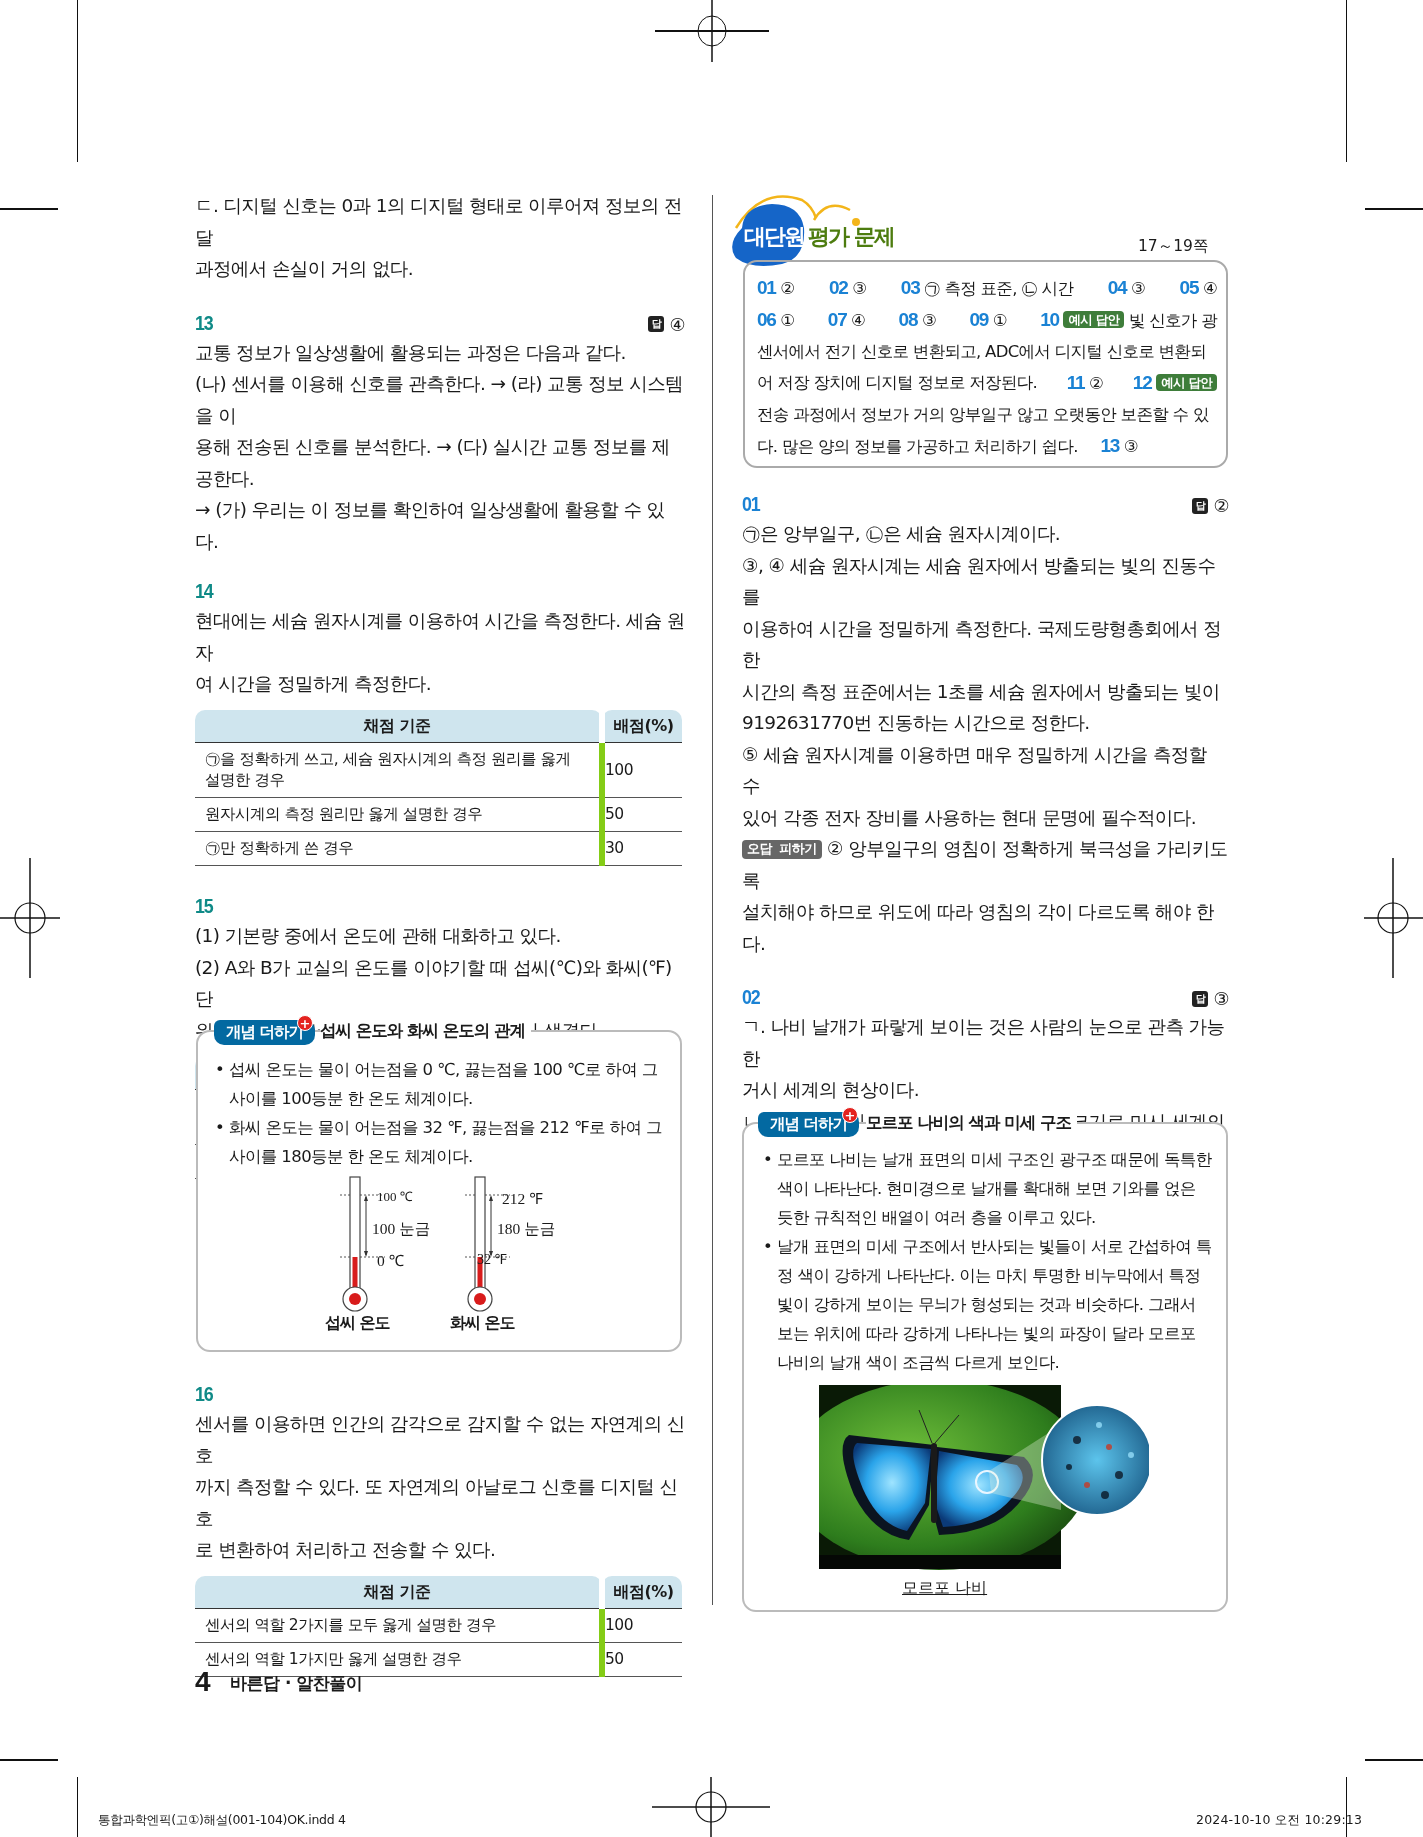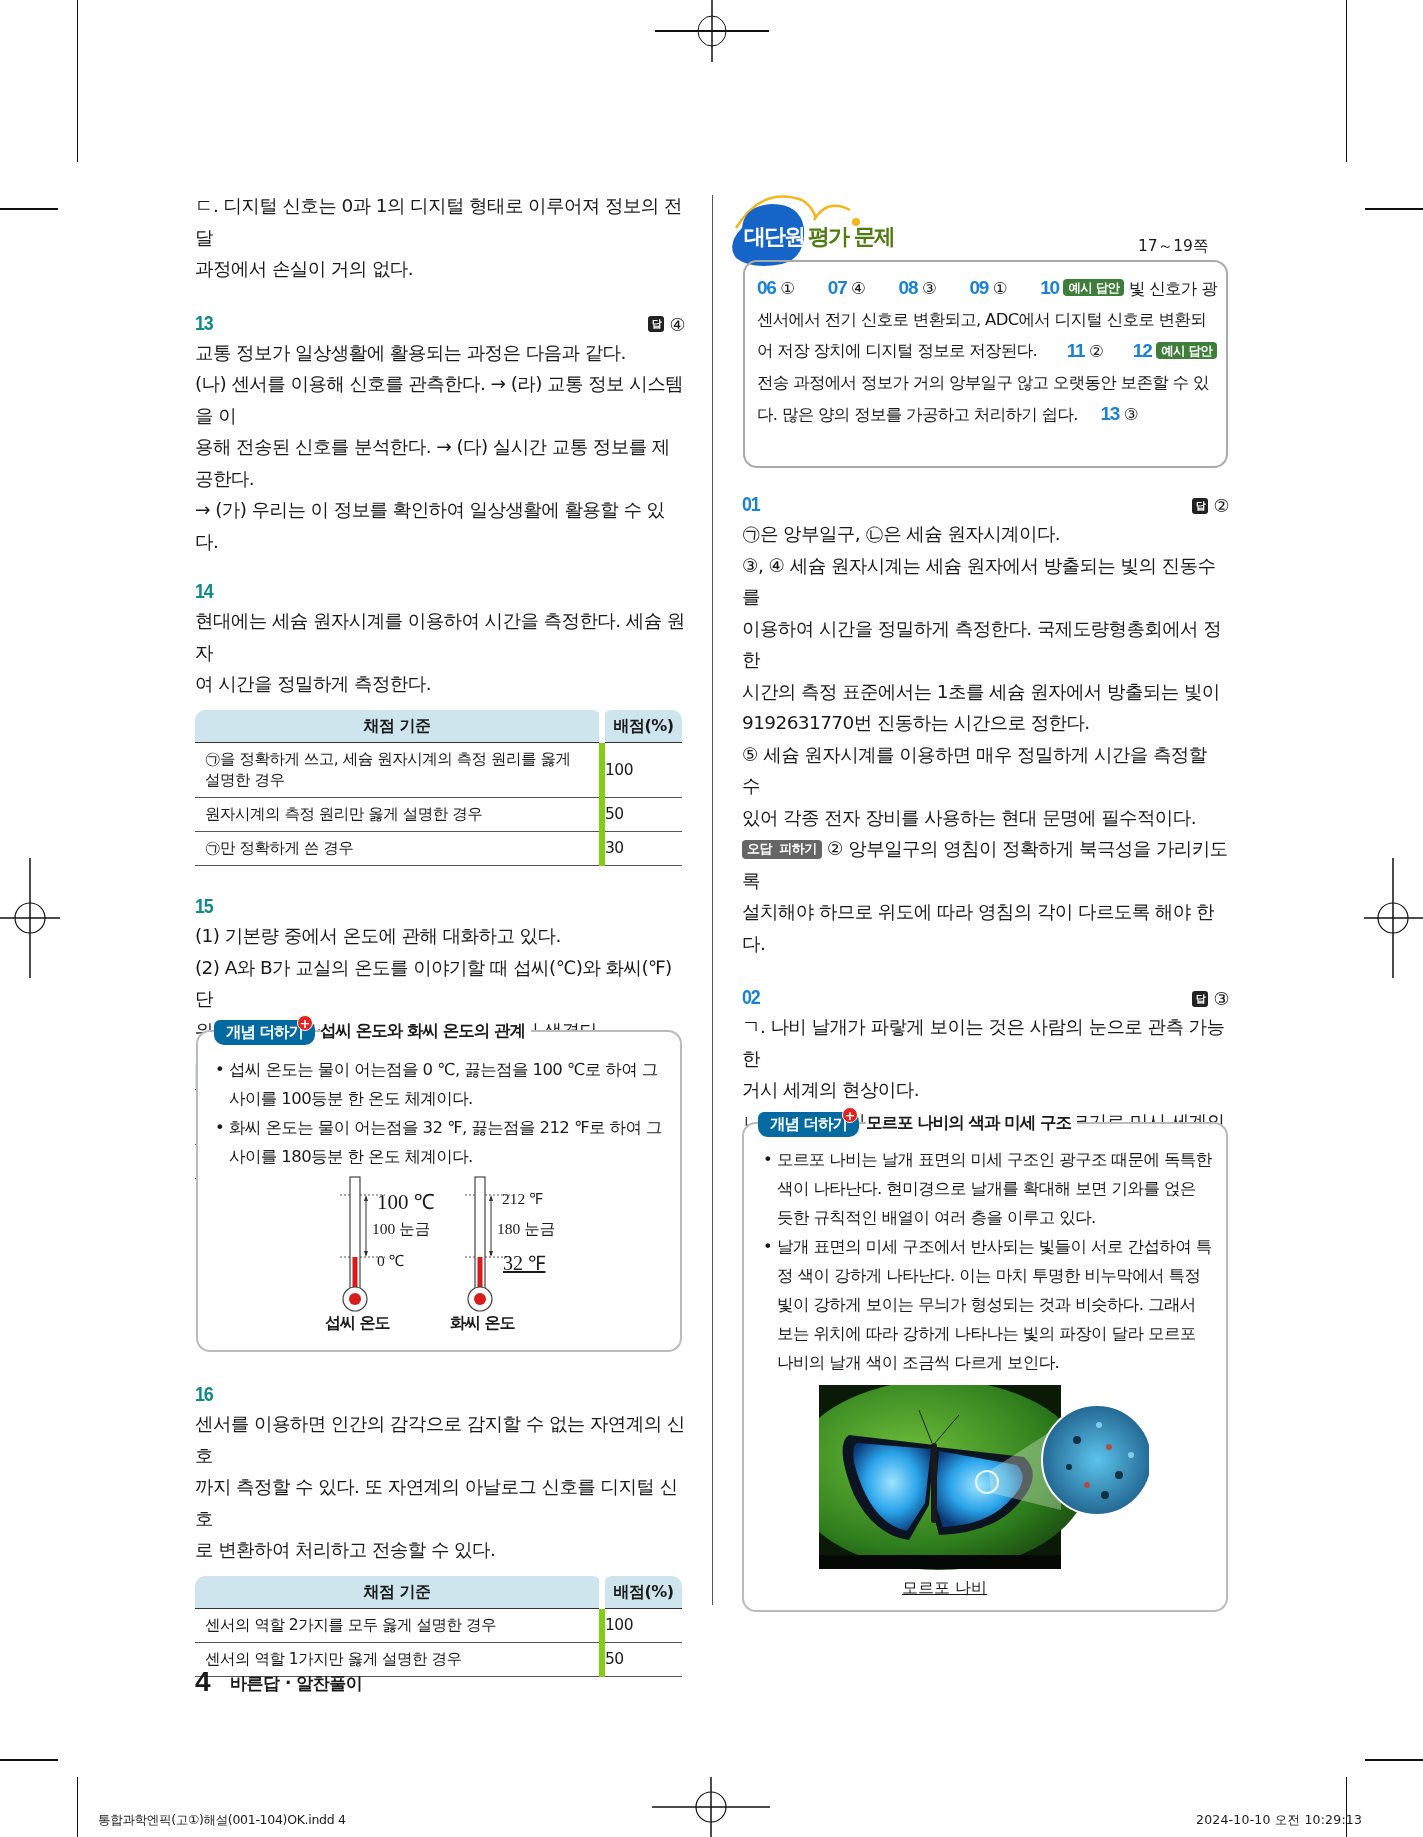--- a/index.html
+++ b/index.html
@@ -186,27 +186,27 @@
   <line x1="135" y1="20" x2="180" y2="20" stroke="#555" stroke-dasharray="2,2"></line>
   <line x1="135" y1="82" x2="180" y2="82" stroke="#555" stroke-dasharray="2,2"></line>
   <rect x="145" y="2" width="10" height="112" fill="#fff" stroke="#444" stroke-width="1.2"></rect>
   <rect x="147.5" y="82" width="5" height="40" fill="#d81b1b"></rect>
   <circle cx="150" cy="124" r="12" fill="#fff" stroke="#444" stroke-width="1.2"></circle>
   <circle cx="150" cy="124" r="6" fill="#d81b1b"></circle>
   <line x1="161" y1="22" x2="161" y2="80" stroke="#333"></line>
   <polygon points="161,20 159,26 163,26" fill="#333"></polygon>
   <polygon points="161,82 159,76 163,76" fill="#333"></polygon>
 </svg>
-<div class="abs" style="left:377px;top:1187px;font-family:'Liberation Serif',serif;font-size:21px;">100 ℃</div>
+<div class="abs" style="left:377px;top:1187px;font-family:'Liberation Serif',serif;font-size:13px;">100 ℃</div>
 <div class="abs" style="left:372px;top:1219px;font-family:'Liberation Serif',serif;font-size:15.5px;">100 눈금</div>
 <div class="abs" style="left:377px;top:1249px;font-family:'Liberation Serif',serif;font-size:15.5px;">0 ℃</div>
 <div class="abs" style="left:325px;top:1313px;font-size:16px;font-weight:bold;letter-spacing:-1px;">섭씨 온도</div>
 <div class="abs" style="left:502px;top:1187px;font-family:'Liberation Serif',serif;font-size:15.5px;">212 ℉</div>
 <div class="abs" style="left:497px;top:1219px;font-family:'Liberation Serif',serif;font-size:15.5px;">180 눈금</div>
-<div class="abs" style="left:503px;top:1249px;font-family:'Liberation Serif',serif;font-size:20px;text-decoration:underline;">32 ℉</div>
+<div class="abs" style="left:477px;top:1249px;font-family:'Liberation Serif',serif;font-size:14px;">32 ℉</div>
 <div class="abs" style="left:450px;top:1313px;font-size:16px;font-weight:bold;letter-spacing:-1px;">화씨 온도</div>
 
 <div class="col" style="left:195px;top:1378px;width:490px;">
   <div class="qhead" style="margin-top:0;">
     <span class="qnum teal">16</span>
   </div>
   <p>센서를 이용하면 인간의 감각으로 감지할 수 없는 자연계의 신호</p>
   <p>까지 측정할 수 있다. 또 자연계의 아날로그 신호를 디지털 신호</p>
   <p>로 변환하여 처리하고 전송할 수 있다.</p>
   <table class="score">
@@ -234,20 +234,27 @@
   <path d="M92 32 Q105 10 128 22" fill="none" stroke="#f3b51a" stroke-width="2.5"></path>
   <circle cx="134" cy="34" r="4" fill="#f3b51a"></circle>
   <path d="M20 40 Q22 18 50 16 Q78 16 82 40 Q84 70 60 76 Q30 82 14 70 Q4 56 20 40 Z" fill="#1565c8"></path>
 </svg>
 <div class="abs" style="left:744px;top:222px;color:#fff;font-weight:bold;font-size:22px;letter-spacing:-2px;">대단원</div>
 <div class="abs" style="left:808px;top:222px;color:#4d7c0f;font-weight:bold;font-size:22px;letter-spacing:-2px;">평가 문제</div>
 <div class="abs" style="left:1138px;top:236px;font-size:15.5px;">17～19쪽</div>
 
 <div class="summary-box"></div>
 <div class="summary-text">
+  <div style="display:flex;justify-content:space-between;">
+    <span><span class="n">01</span> <span>②</span></span>
+    <span><span class="n">02</span> <span>③</span></span>
+    <span><span class="n">03</span> <span>㉠ 측정 표준, ㉡ 시간</span></span>
+    <span><span class="n">04</span> <span>③</span></span>
+    <span><span class="n">05</span> <span>④</span></span>
+  </div>
   <div style="display:flex;justify-content:space-between;">
     <span><span class="n">06</span> <span>①</span></span>
     <span><span class="n">07</span> <span>④</span></span>
     <span><span class="n">08</span> <span>③</span></span>
     <span><span class="n">09</span> <span>①</span></span>
     <span><span class="n">10</span> <span class="example-tag">예시 답안</span> <span>빛 신호가 광</span></span>
   </div>
   <div>센서에서 전기 신호로 변환되고, ADC에서 디지털 신호로 변환되</div>
   <div style="display:flex;justify-content:space-between;">
     <span>어 저장 장치에 디지털 정보로 저장된다.</span>

